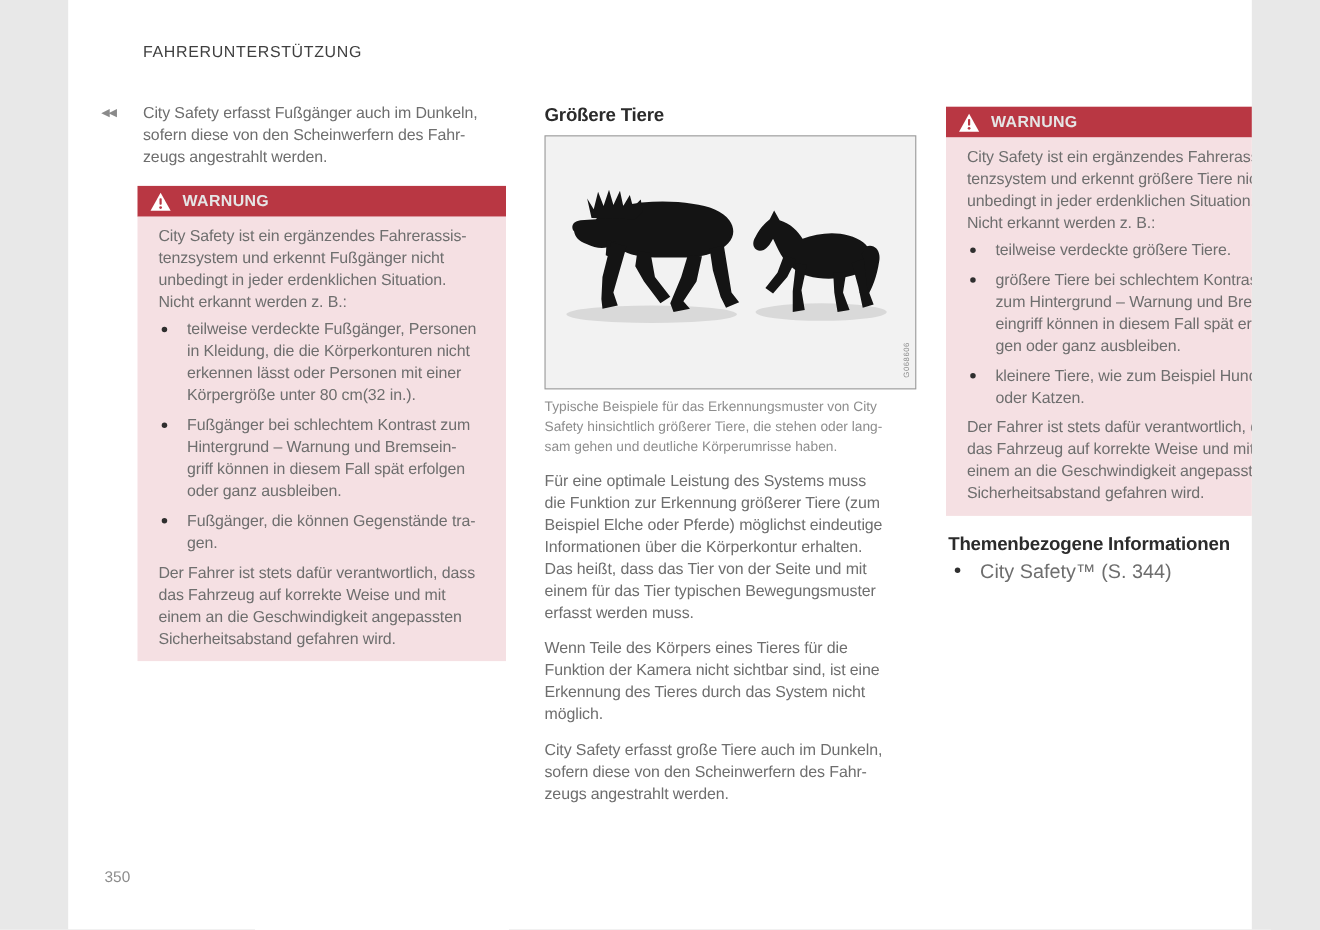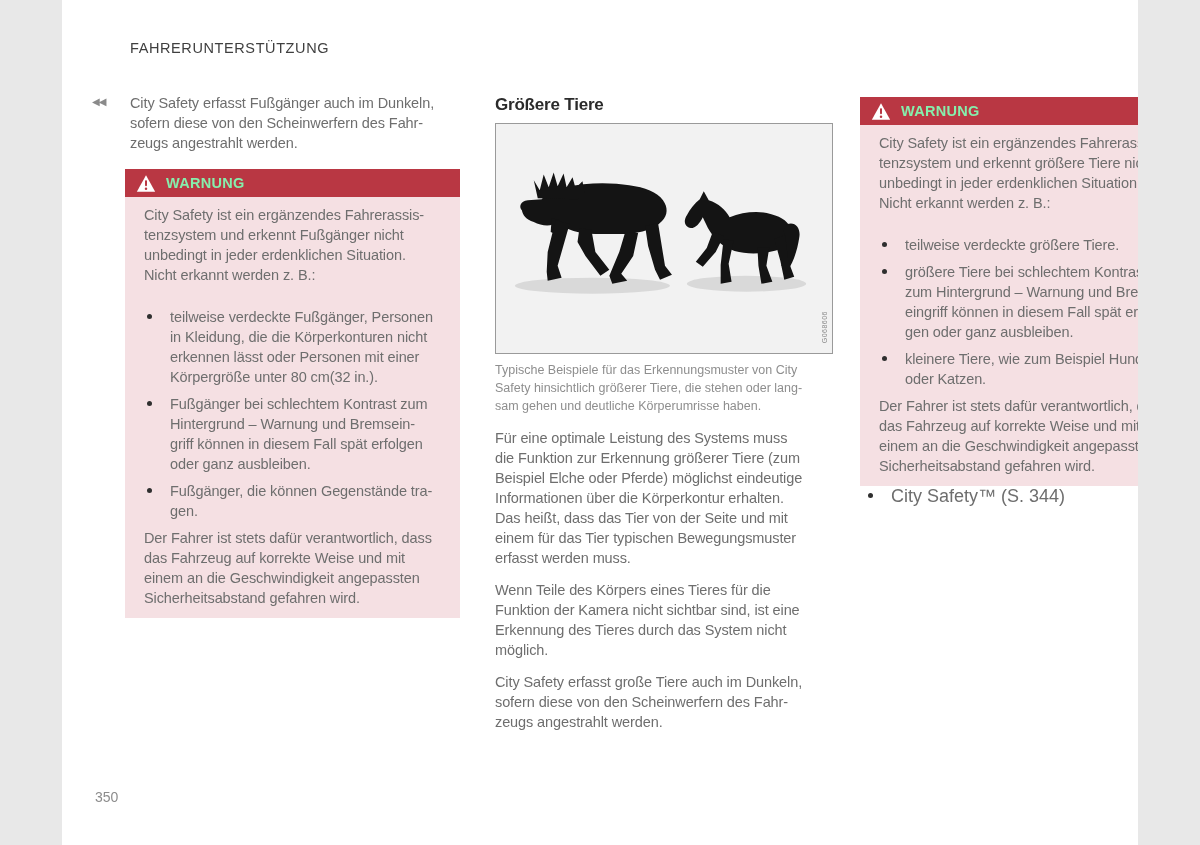--- a/index.html
+++ b/index.html
@@ -42,28 +42,28 @@
 
   
   .warning-box{width:100%;}
   .warning-header{
     background:var(--warning-red);height:28px;
     display:flex;align-items:center;padding-left:11px;
   }
   .warn-icon{width:20px;height:19px;display:inline-block;margin-right:10px;}
   .warn-icon svg{display:block;width:20px;height:19px;}
   .warn-title{
-    color:#86efac;font-weight:bold;font-size:14.5px;letter-spacing:0.3px;text-align:right;
+    color:#e5e5e5;font-weight:bold;font-size:14.5px;letter-spacing:0.3px;text-align:right;
   }
   .warning-body{
     background:var(--warning-pink);
     padding:8px 16px 10px 19px;
   }
   .warning-body .body-text{margin:0;}
-  .warn-list{list-style:none;margin:22px 0 5px 0;padding:0;}
+  .warn-list{list-style:none;margin:5px 0 5px 0;padding:0;}
   .warn-list li{display:flex;margin:4px 0 7px 0;}
   .dot{
     flex:0 0 5px;width:5px;height:5px;border-radius:50%;
     background:#2f2f2f;margin:7px 18px 0 3px;
   }
   .li-text{flex:1;}
 
   
   .section-heading{
     margin:0 0 8px 0;font-size:17px;font-weight:bold;color:var(--heading-text);
@@ -240,20 +240,21 @@
 oder Katzen.</span>
           </li>
         </ul>
         <p class="body-text">Der Fahrer ist stets dafür verantwortlich, dass
 das Fahrzeug auf korrekte Weise und mit
 einem an die Geschwindigkeit angepassten
 Sicherheitsabstand gefahren wird.</p>
       </div>
     </div>
 
+    <h2 class="related-heading">Themenbezogene Informationen</h2>
     <ul class="related-list">
       <li>
         <span class="dot"></span>
         <span class="li-text">City Safety™ (S. 344)</span>
       </li>
     </ul>
   </div>
 
   <div class="page-number">350</div>
 

